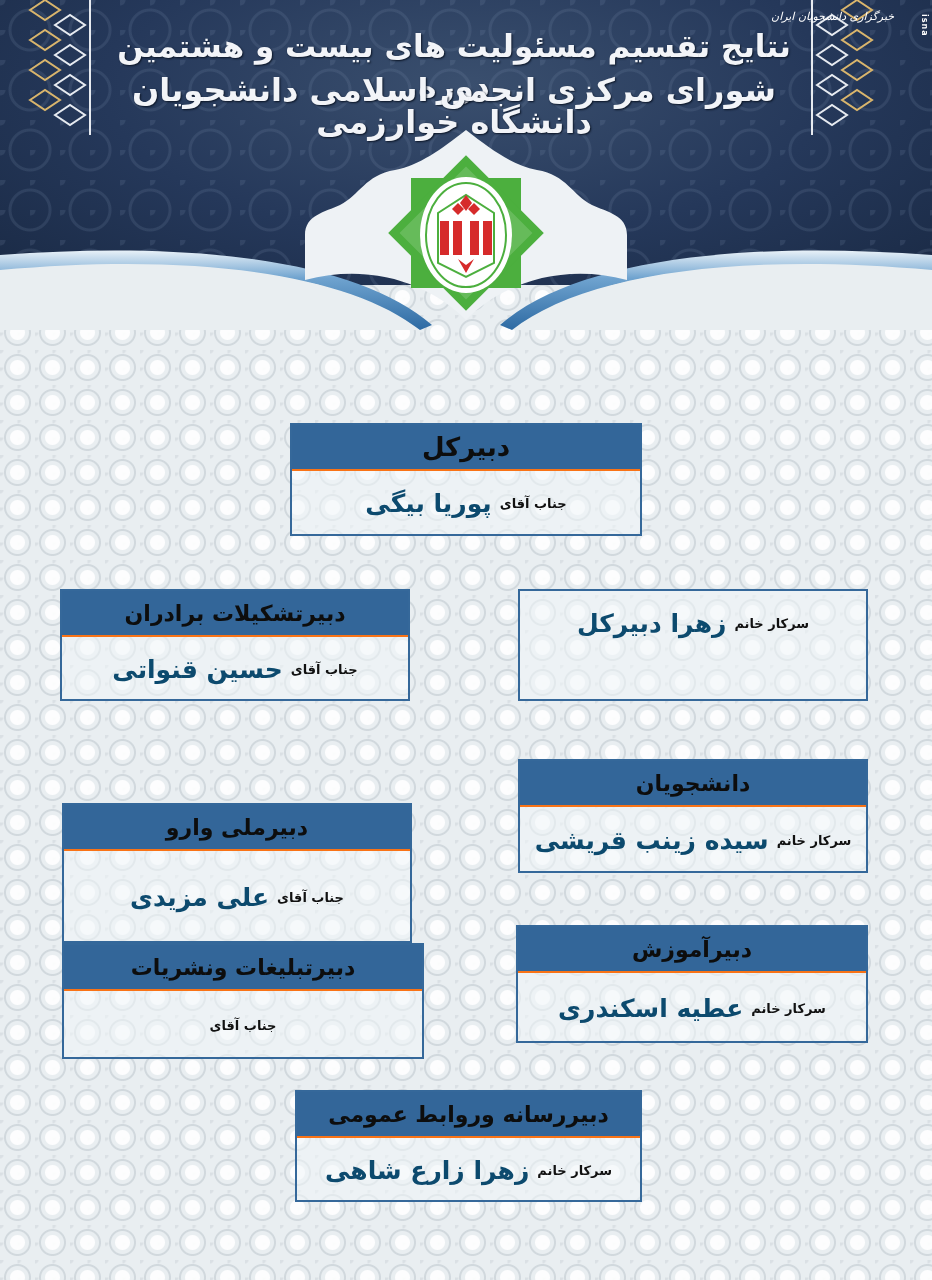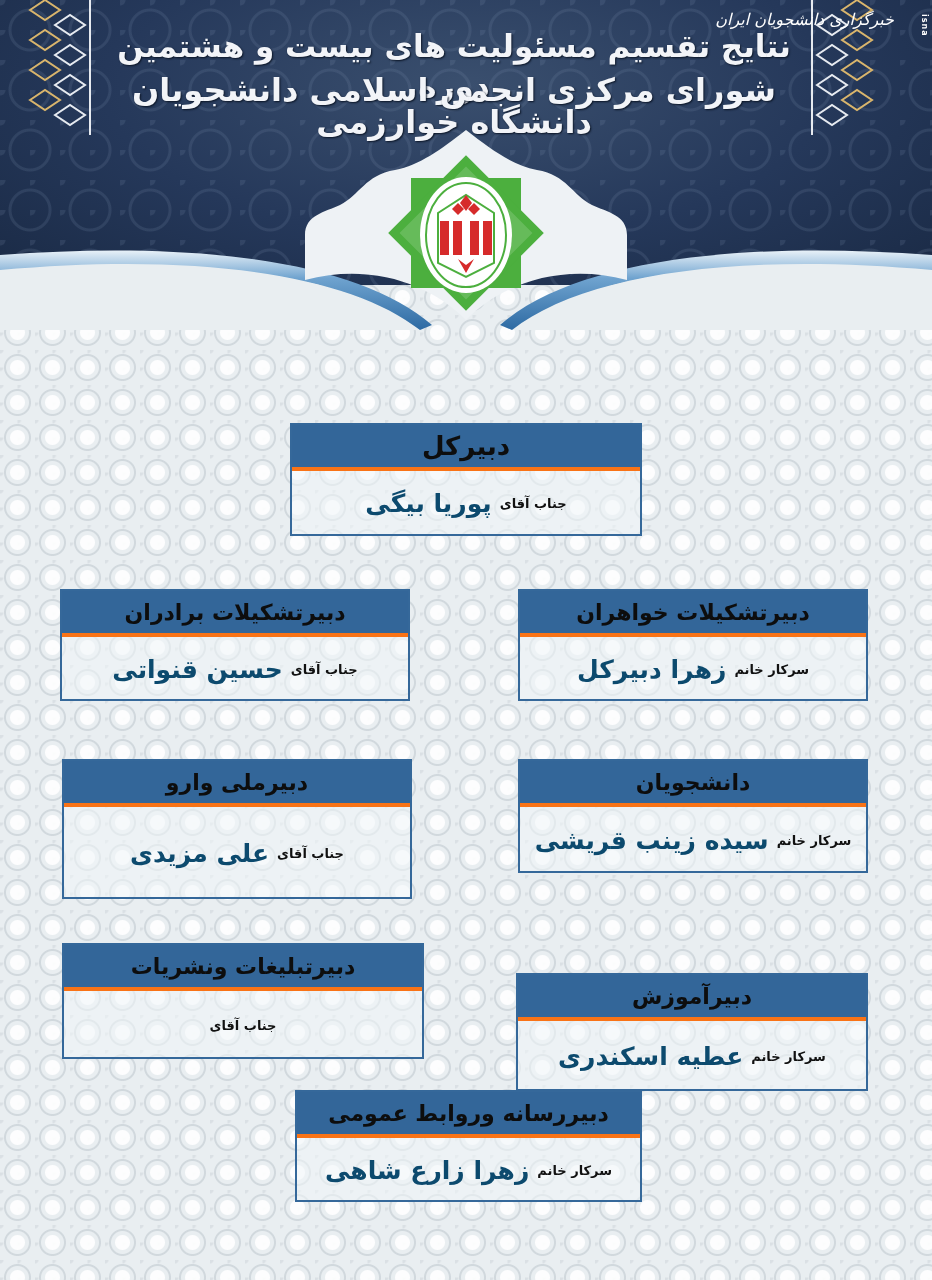--- a/index.html
+++ b/index.html
@@ -42,40 +42,40 @@
     text-shadow: 1px 1px 2px #0b1526;
   }
   .title-2 {
     position: absolute; right: 118px; top: 74px; width: 720px;
     text-align: center; direction: rtl;
     color: #f2f4f8; font-weight: bold; font-size: 32px; line-height: 32px;
     text-shadow: 1px 1px 2px #0b1526;
   }
   .source-tag {
     position: absolute; right: 38px; top: 10px; color: #ffffff;
-    font-size: 16px; font-style: italic; direction: rtl; white-space: nowrap;
+    font-size: 11px; font-style: italic; direction: rtl; white-space: nowrap;
   }
   .source-vertical {
     position: absolute; right: 4px; top: 14px; width: 12px;
     color: #ffffff; font-size: 8px; line-height: 8px; writing-mode: vertical-rl;
     font-weight: bold; letter-spacing: 1px;
   }
   .logo {
     position: absolute; left: 388px; top: 155px; width: 156px; height: 156px;
   }
   
   .card {
     position: absolute; border: 2px solid #35689a;
     background: rgba(241,245,248,0.55);
   }
   .card .role {
     background: #336699; color: #0d0d0d; height: 46px;
     display: flex; align-items: center; justify-content: center;
     direction: rtl; font-weight: bold; font-size: 22px;
-    border-bottom: 4px solid #f97316;
+    border-bottom: 2px solid #f97316;
   }
   .card .person {
     display: flex; align-items: center; justify-content: center;
     direction: rtl; height: calc(100% - 46px); gap: 8px; padding-top: 2px;
   }
   .card .honorific { font-size: 13px; font-weight: bold; color: #111; }
   .card .name { font-size: 25px; font-weight: bold; color: #0c4a6e; }
 </style>
 </head>
 <body>
@@ -141,21 +141,20 @@
 
 <div class="card" style="left:290px; top:423px; width:352px; height:113px;">
   <div class="role" style="font-size:26px;">دبیرکل</div>
   <div class="person">
     <span class="honorific">جناب آقای</span>
     <span class="name">پوریا بیگی</span>
   </div>
 </div>
 
 <div class="card" style="left:518px; top:589px; width:350px; height:112px;">
-  <div class="role">دبیرتشکیلات خواهران</div>
   <div class="person">
     <span class="honorific">سرکار خانم</span>
     <span class="name">زهرا دبیرکل</span>
   </div>
 </div>
 
 <div class="card" style="left:60px; top:589px; width:350px; height:112px;">
   <div class="role">دبیرتشکیلات برادران</div>
   <div class="person">
     <span class="honorific">جناب آقای</span>
@@ -164,29 +163,29 @@
 </div>
 
 <div class="card" style="left:518px; top:759px; width:350px; height:114px;">
   <div class="role">دانشجویان</div>
   <div class="person">
     <span class="honorific">سرکار خانم</span>
     <span class="name">سیده زینب قریشی</span>
   </div>
 </div>
 
-<div class="card" style="left:62px; top:759px; width:350px; height:140px;">
+<div class="card" style="left:62px; top:803px; width:350px; height:140px;">
   <div class="role">دبیرملی وارو</div>
   <div class="person">
     <span class="honorific">جناب آقای</span>
     <span class="name">علی مزیدی</span>
   </div>
 </div>
 
-<div class="card" style="left:516px; top:925px; width:352px; height:118px;margin-top:48px;">
+<div class="card" style="left:516px; top:925px; width:352px; height:118px;">
   <div class="role">دبیرآموزش</div>
   <div class="person">
     <span class="honorific">سرکار خانم</span>
     <span class="name">عطیه اسکندری</span>
   </div>
 </div>
 
 <div class="card" style="left:62px; top:943px; width:362px; height:116px;">
   <div class="role">دبیرتبلیغات ونشریات</div>
   <div class="person">

